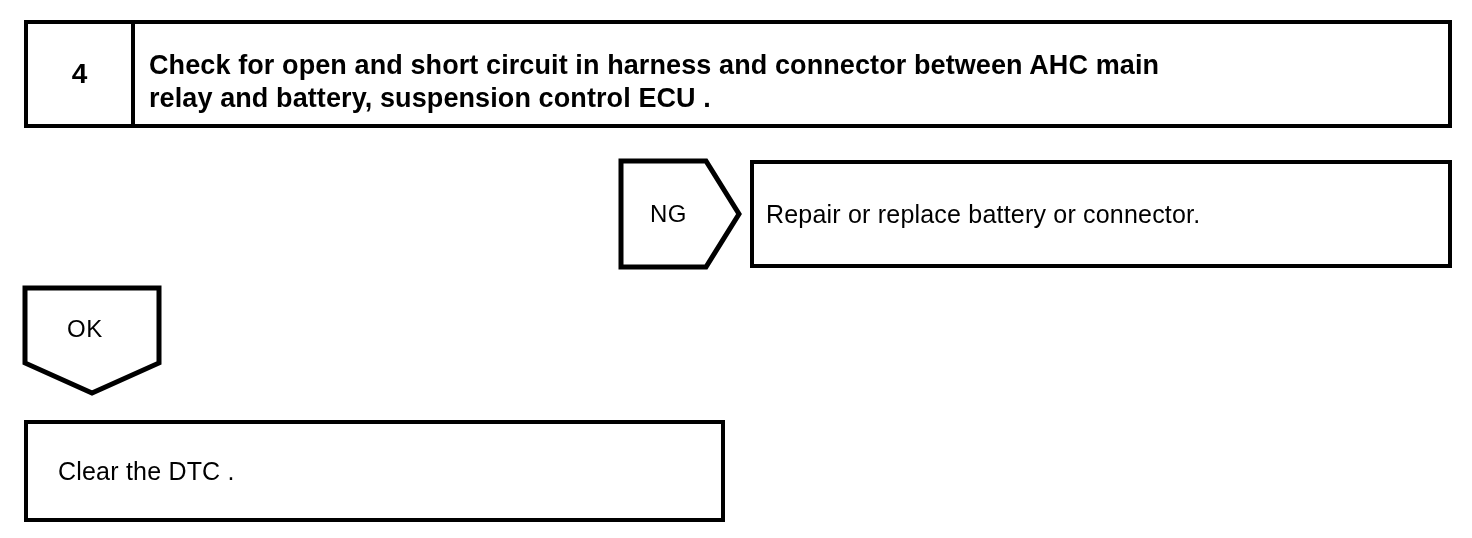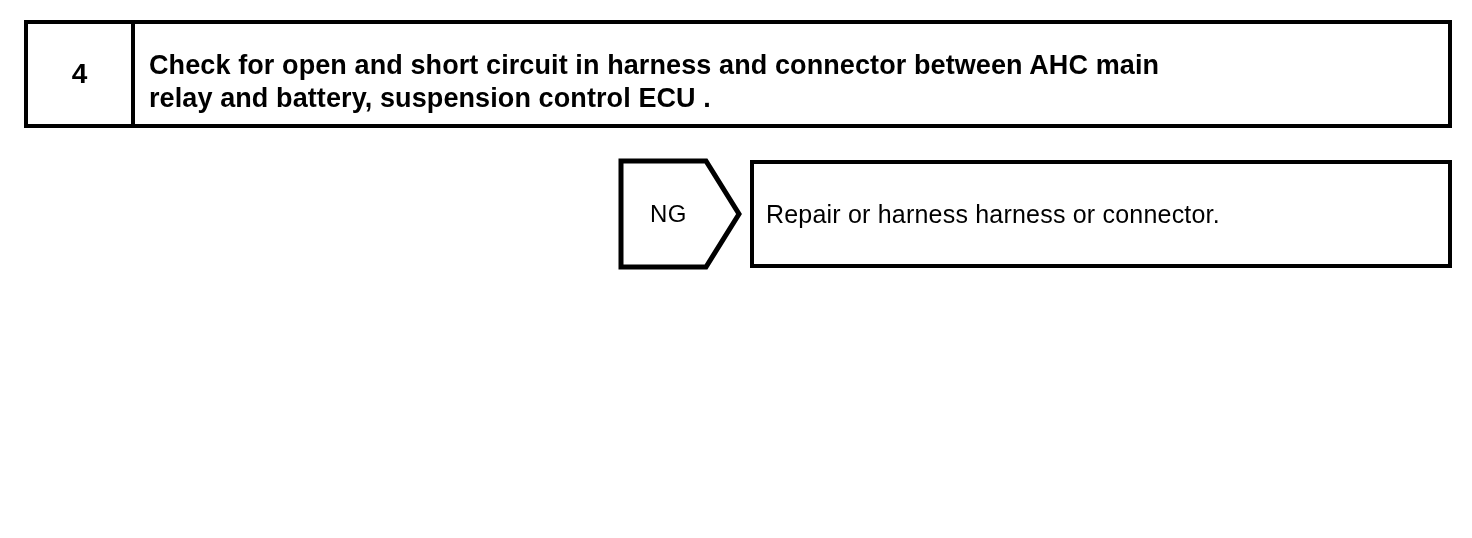--- a/index.html
+++ b/index.html
@@ -154,18 +154,27 @@
   </div>
 
   <div class="judgement" id="ng-judgement">
     <svg width="124" height="112" viewBox="0 0 124 112">
       <polygon points="3,3 88,3 121,56 88,109 3,109" fill="#ffffff" stroke="#000000" stroke-width="5" stroke-linejoin="miter"></polygon>
     </svg>
     <span class="judgement-label">NG</span>
   </div>
 
   <div class="result-box" id="repair-box">
-    <span class="result-text">Repair or harness harness or connector.</span>
+    <span class="result-text">Repair or replace battery or connector.</span>
   </div>
 
+  <div class="judgement" id="ok-judgement">
+    <svg width="140" height="112" viewBox="0 0 140 112">
+      <polygon points="3,3 137,3 137,78 70,108 3,78" fill="#ffffff" stroke="#000000" stroke-width="5" stroke-linejoin="miter"></polygon>
+    </svg>
+    <span class="judgement-label">OK</span>
+  </div>
 
+  <div class="result-box" id="clear-dtc-box">
+    <span class="result-text">Clear the DTC .</span>
+  </div>
 
 </div>
 
 </body></html>

